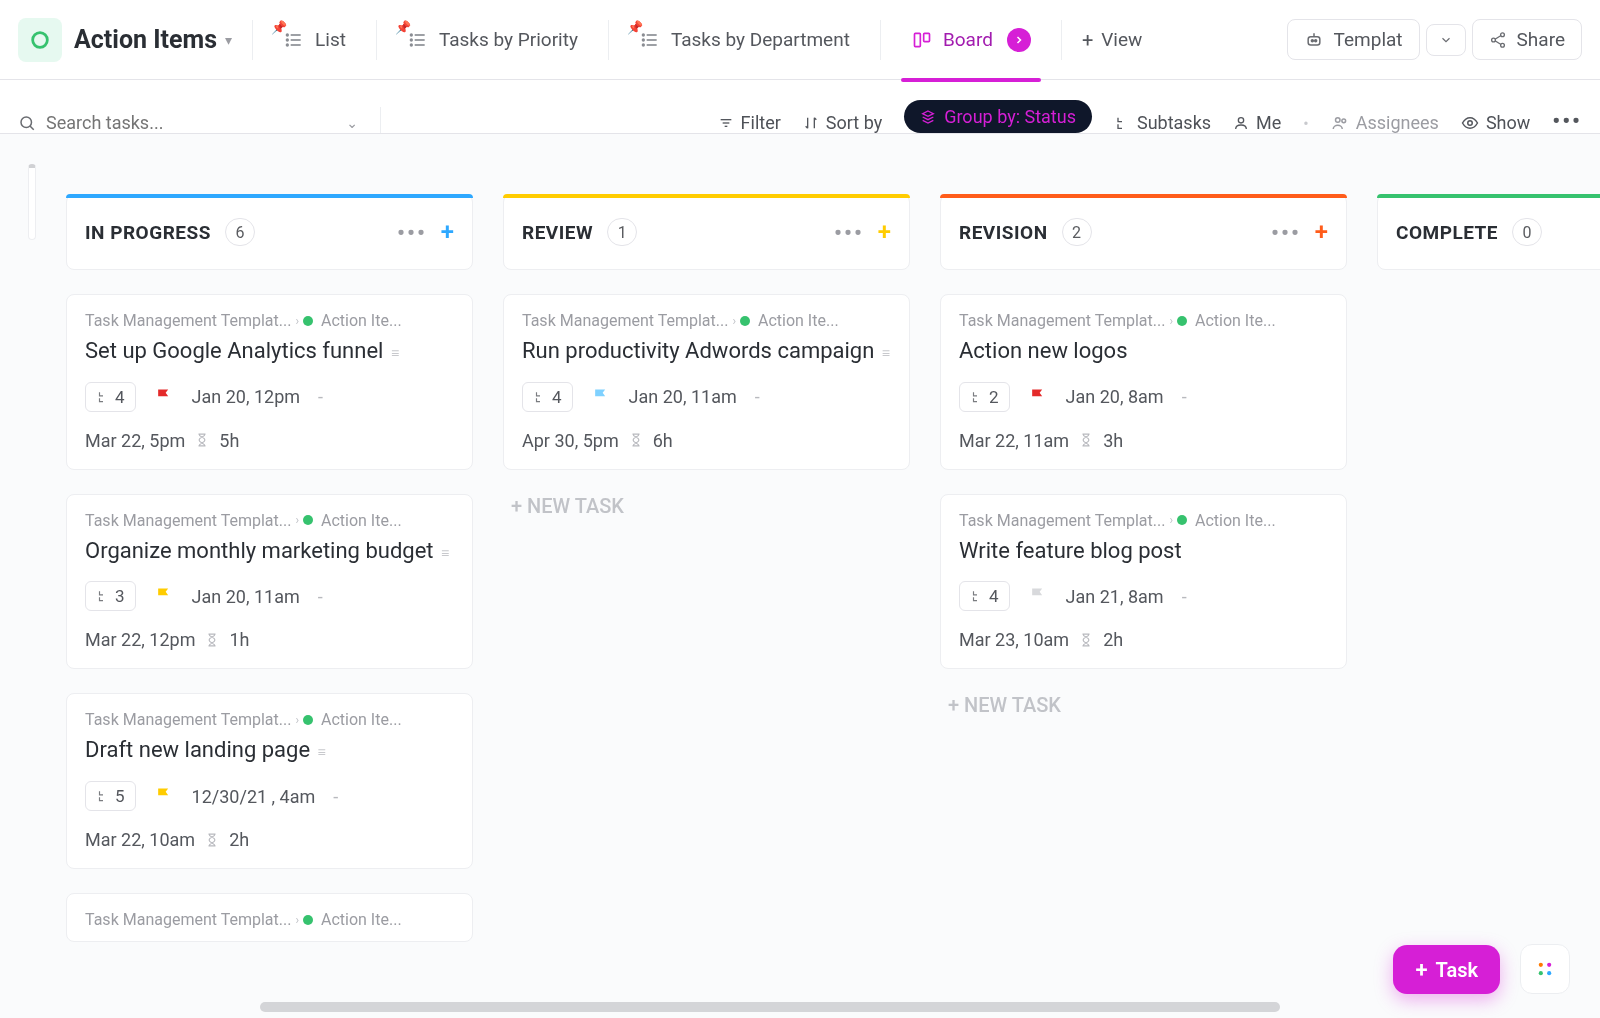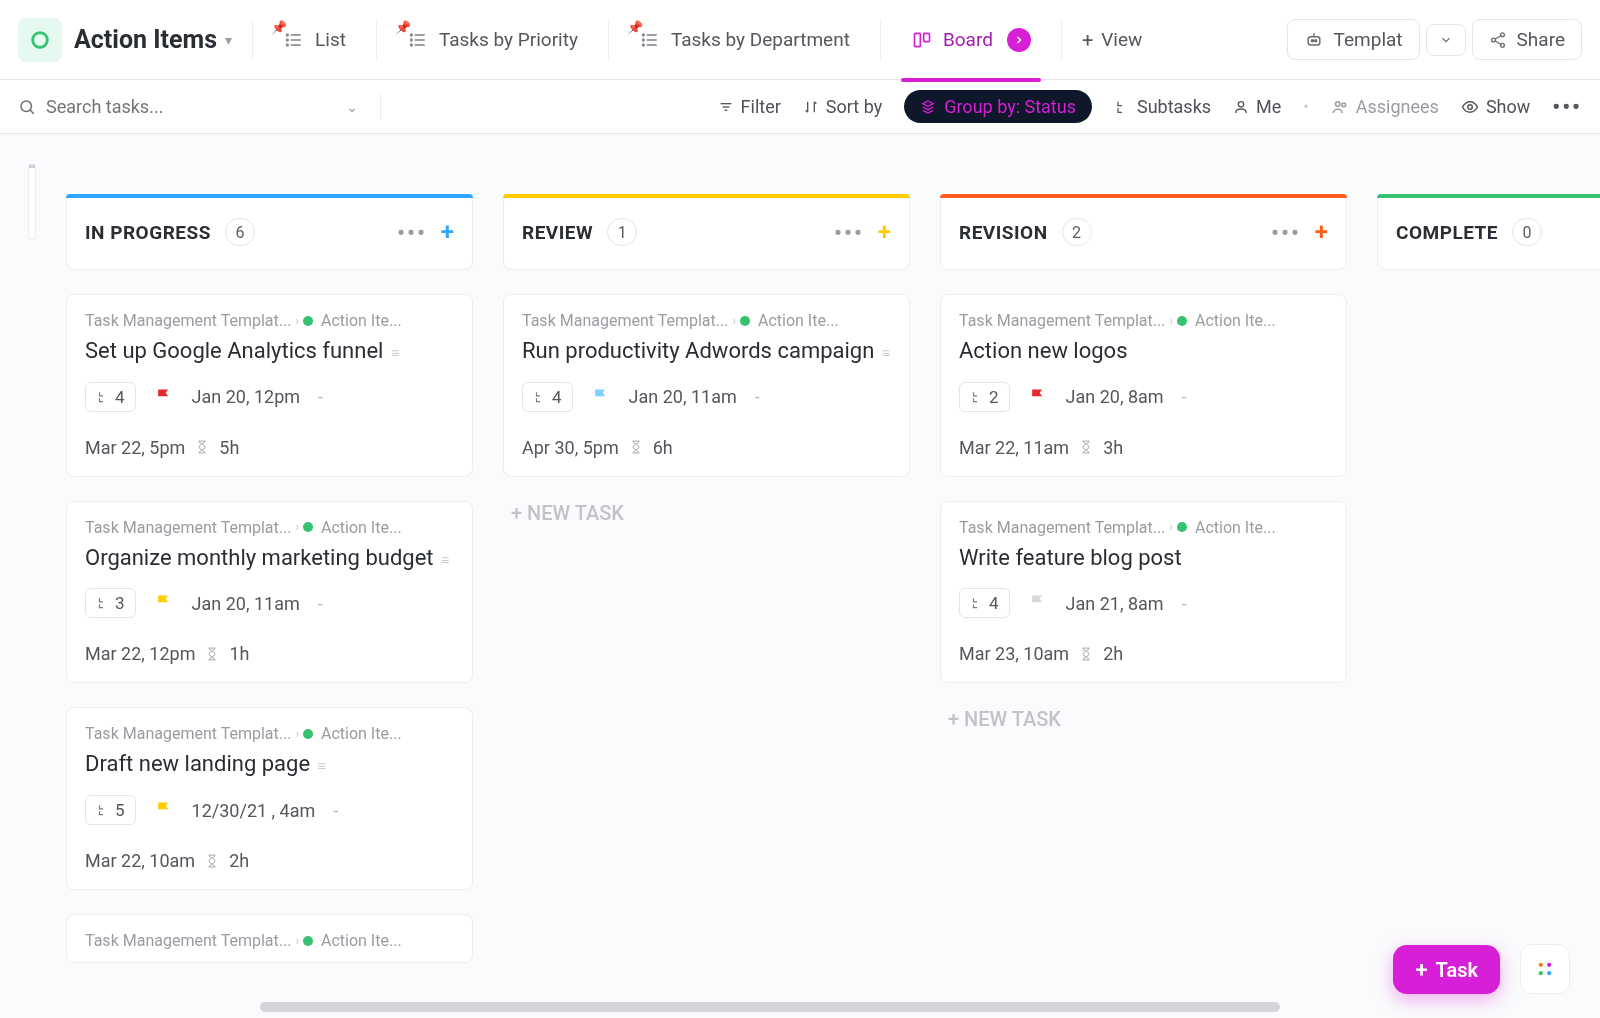--- a/index.html
+++ b/index.html
@@ -17,21 +17,21 @@
   .tab.active { color:#a21caf; font-weight:400; }
   .tab.active .tab-icon-box { color:#d61fd6; }
   .tab-underline { position:absolute; bottom:-24px; left:0; right:0; height:4px; background:#d61fd6; border-radius:2px;}
   .board-circle { width:24px; height:24px; border-radius:50%; background:#d61fd6; color:#fff; display:flex; align-items:center; justify-content:center; font-size:13px; margin-left:4px;}
   .plus-view { display:flex; align-items:center; gap:8px; color:#54575d; font-size:19px; cursor:pointer;}
   .spacer { flex:1; }
   .btn-outline { display:flex; align-items:center; gap:10px; border:1px solid #e4e4e9; border-radius:8px; padding:8px 16px; cursor:pointer; color:#54575d; font-size:19px;}
   .btn-outline.small { padding:8px 12px; }
   
   
-  .secondbar { display:flex; align-items:center; height:54px; border-bottom:1px solid #e4e4e9; padding:0 18px; gap:22px; background:#fff;}
+  .secondbar { display:flex; align-items:flex-end; height:54px; border-bottom:1px solid #e4e4e9; padding:0 18px; gap:22px; background:#fff;}
   .search-wrap { display:flex; align-items:center; gap:10px; width:340px; }
   .search-input { border:none; outline:none; font-size:18px; color:#73767c; flex:1;}
   .search-chevron { color:#9b9ca2; font-size:14px; }
   .sep-small { width:1px; height:26px; background:#eceef1;}
   .secflex { flex:1; }
   .secbtn { display:flex; align-items:center; gap:7px; color:#4f5258; font-size:18px; cursor:pointer;}
   .pill-active { display:flex; align-items:center; gap:8px; background:#0f172a; color:#d61fd6; border-radius:18px; padding:6px 16px; cursor:pointer; font-size:18px;}
   .dot-sep { color:#c8c9cd; }
   .more-dots { font-size:22px; color:#54575d; font-weight:700; letter-spacing:2px; cursor:pointer;}
 
@@ -56,21 +56,21 @@
   .card { background:#fff; border:1px solid #edeef1; border-radius:8px; padding:16px 18px 18px; margin-top:24px; cursor:pointer;}
   .crumbs { display:flex; align-items:center; gap:4px; font-size:16px; margin-bottom:6px;}
   .crumbs .crumb { color:#9b9ca2; }
   .crumbs .chev { color:#c1c3c8; font-size:12px; }
   .status-dot { width:10px; height:10px; background:#36c26e; border-radius:50%; display:inline-block; margin-right:4px;}
   .card-title { font-size:22px; color:#2a2e34; margin-bottom:4px; line-height:1.35;}
   .desc-icon { color:#c8c9cd; font-size:14px; display:inline-block; margin-left:2px;}
   .meta-row { display:flex; align-items:center; gap:18px; margin-top:16px; font-size:18px; color:#54575d;}
   .subtask-chip { display:flex; align-items:center; gap:5px; border:1px solid #e4e4e9; border-radius:6px; padding:4px 10px; font-size:17px;}
   .flag { width:20px; height:22px; display:inline-block;}
-  .secondary-row { display:flex; align-items:center; gap:10px; margin-top:25px; font-size:18px; color:#54575d;}
+  .secondary-row { display:flex; align-items:center; gap:10px; margin-top:18px; font-size:18px; color:#54575d;}
   .hourglass { color:#b8b9be; font-size:16px;}
   .dash { color:#b8b9be; }
   .newtask { margin-top:24px; color:#c1c3c8; font-size:20px; font-weight:500; cursor:pointer; padding-left:8px;}
   
   
   .flag svg path { stroke-width:0; }
   .flag.red svg{fill:#e42a2a;} .flag.yellow svg{fill:#ffcc00;} .flag.blue svg{fill:#7fd1ff;} .flag.grey svg{fill:#d8d9dc;}
   
   
   .fab { position:absolute; bottom:24px; right:100px; background:#d61fd6; color:#fff; border-radius:14px; padding:12px 22px; display:flex; align-items:center; gap:8px; font-size:20px; font-weight:600; cursor:pointer; box-shadow:0 6px 18px rgba(214,31,214,.35);}

